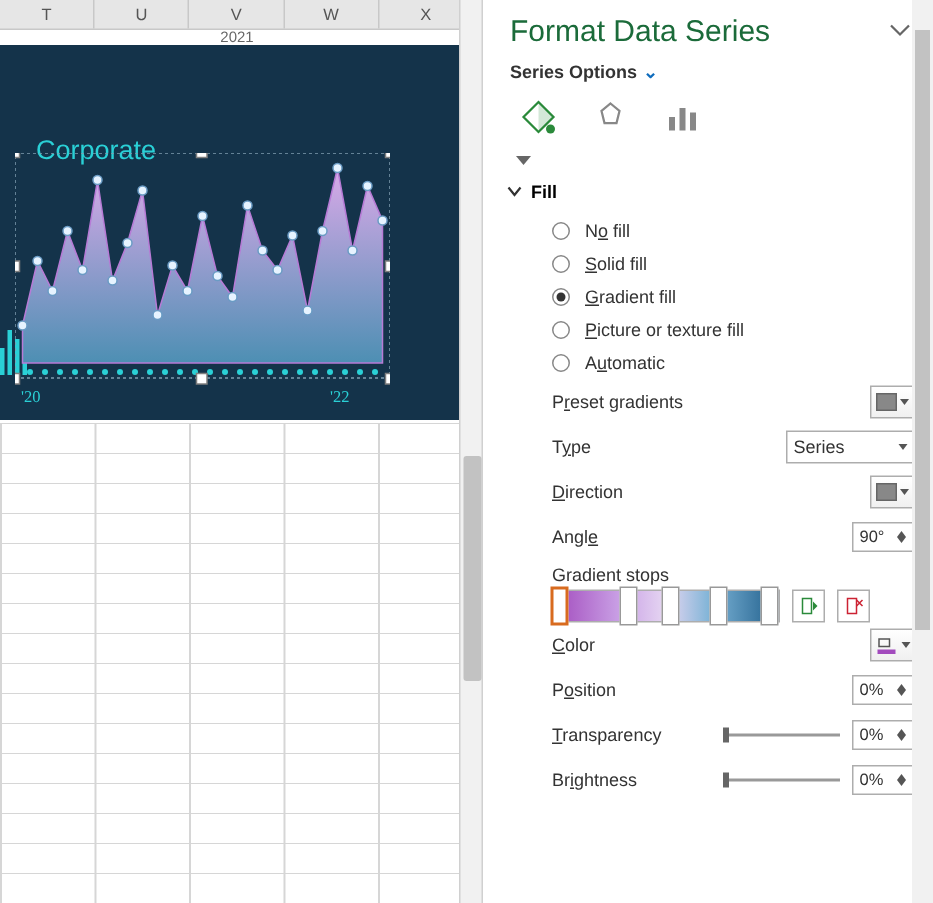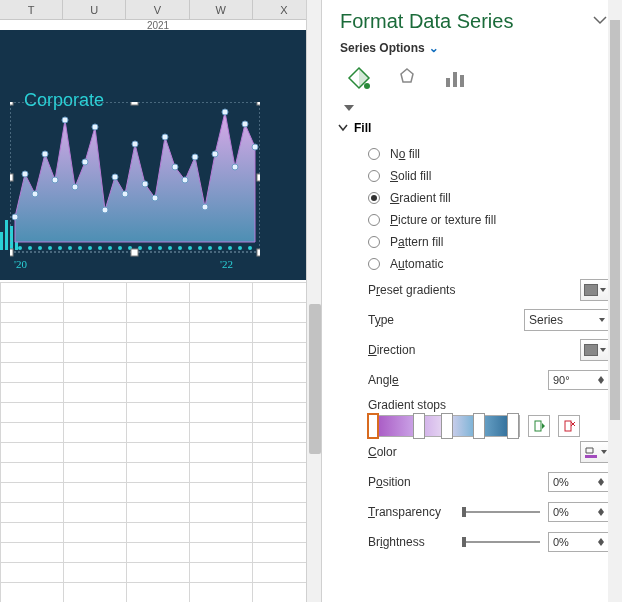--- a/index.html
+++ b/index.html
@@ -58,21 +58,21 @@
 .dd-wide { width: 86px; height: 22px; border: 1px solid #adadad; background: #fff; font-size: 12px; padding: 0 4px; display: flex; align-items: center; justify-content: space-between; cursor: pointer; }
 .swatch { width: 14px; height: 12px; background: #888; border: 1px solid #666; }
 .tri { width: 0; height: 0; border-left: 3px solid transparent; border-right: 3px solid transparent; border-top: 4px solid #555; }
 
 .grad-bar { position: relative; width: 152px; height: 22px; border: 1px solid #adadad; background: linear-gradient(90deg,#a24bbd 0%, #caa2e6 30%, #e6d7f2 50%, #7cb3d6 70%, #1e5d8a 100%); margin-left: 0; }
 .stop { position: absolute; top: -3px; width: 12px; height: 26px; background: #fff; border: 1px solid #999; }
 .stop.active { border: 2px solid #d86b1f; }
 .gbar-row { display: flex; align-items: center; gap: 8px; }
 .mini-btn { width: 22px; height: 22px; border: 1px solid #adadad; background: #fff; display: flex; align-items: center; justify-content: center; cursor: pointer; font-size: 12px; }
 
-.spin { width: 62px; height: 20px; border: 1px solid #adadad; display: flex; align-items: center; font-size: 11px; padding-left: 4px; position: relative; background: #fff; }
+.spin { width: 42px; height: 20px; border: 1px solid #adadad; display: flex; align-items: center; font-size: 11px; padding-left: 4px; position: relative; background: #fff; }
 .spin .arrs { position: absolute; right: 1px; top: 0; bottom: 0; width: 10px; display: flex; flex-direction: column; }
 .spin .arrs span { flex: 1; display: flex; align-items: center; justify-content: center; }
 .slider { width: 78px; height: 2px; background: #999; position: relative; }
 .slider .knob { position: absolute; left: 0; top: -4px; width: 4px; height: 10px; background: #666; }
 
 .pane-scroll { position: absolute; right: 0; top: 0; width: 14px; height: 602px; background: #f1f1f1; }
 .pane-scroll .thumb { position: absolute; left: 2px; top: 20px; width: 10px; height: 400px; background: #c2c2c2; }
 </style>
 </head>
 <body>
@@ -249,24 +249,20 @@
       <div class="radio-row">
         <span class="radio sel"></span>
         <span><span class="u">G</span>radient fill</span>
       </div>
       <div class="radio-row">
         <span class="radio"></span>
         <span><span class="u">P</span>icture or texture fill</span>
       </div>
       <div class="radio-row">
         <span class="radio"></span>
-        <span>P<span class="u">a</span>ttern fill</span>
-      </div>
-      <div class="radio-row">
-        <span class="radio"></span>
         <span>A<span class="u">u</span>tomatic</span>
       </div>
     </div>
 
   <div class="ctl-list">
     <div class="ctl-row">
       <span class="lbl"><span>P</span><span class="u">r</span>eset gradients</span>
       <div class="dd">
           <span class="swatch"></span>
           <span class="tri"></span>

